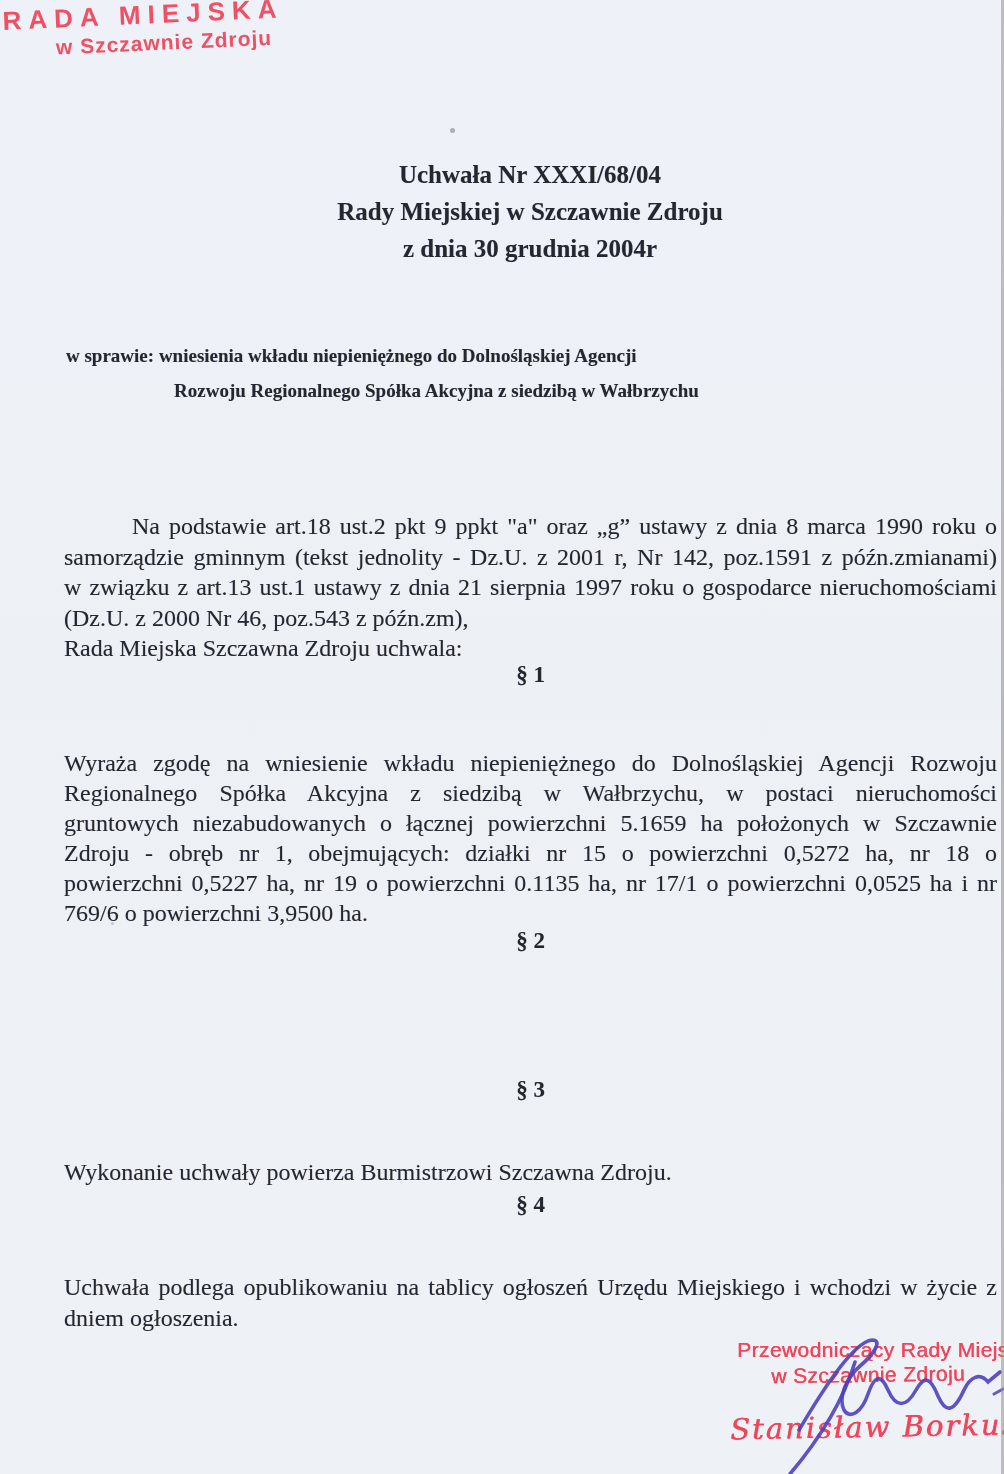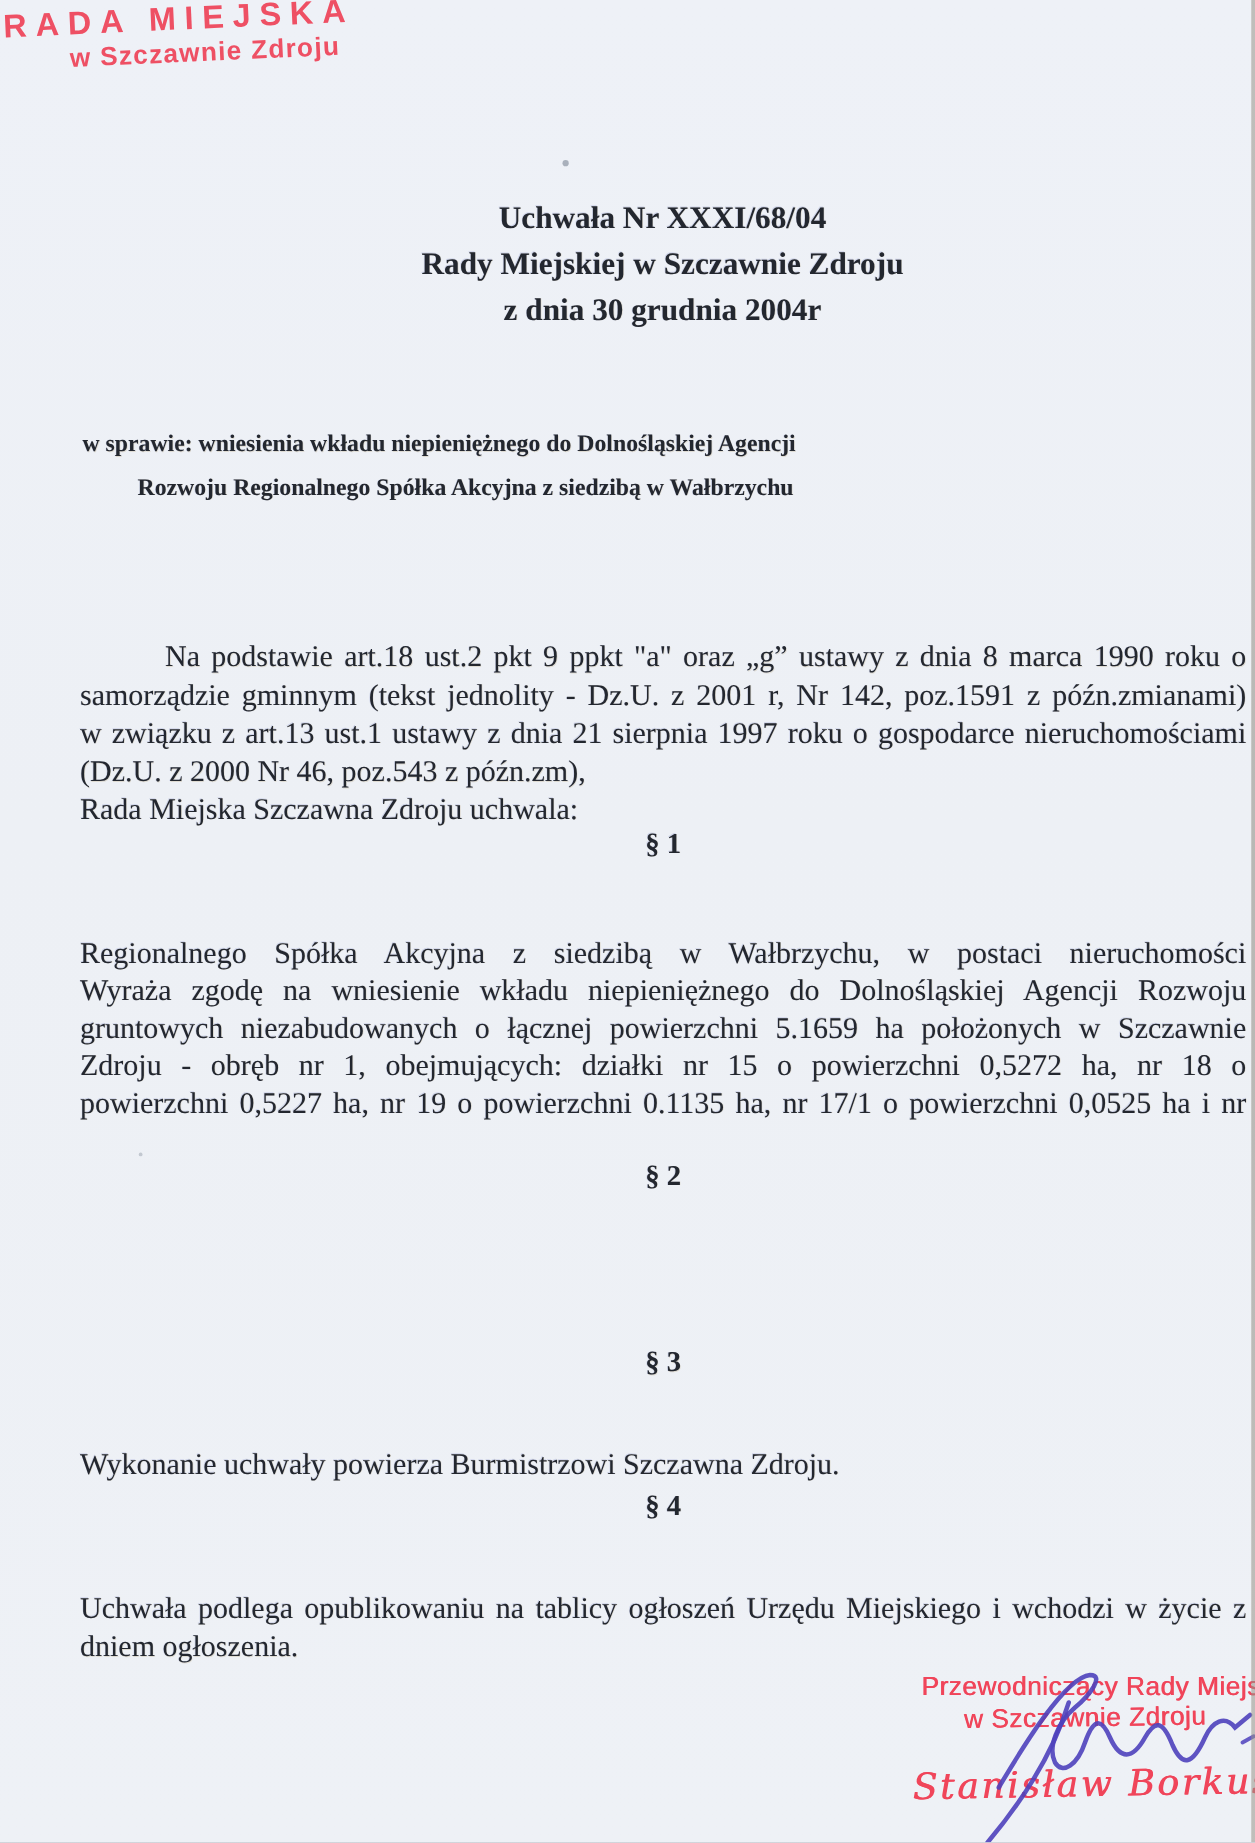--- a/index.html
+++ b/index.html
@@ -39,21 +39,21 @@
     line-height: 37px;
   }
   
   .subject-block {
     position: absolute;
     left: 66px; top: 338px;
     font-weight: bold;
     font-size: 19px;
     line-height: 35px;
   }
-  .subject-block .l2 { margin-left: 44px; }
+  .subject-block .l2 { margin-left: 108px; }
   
   .para {
     position: absolute;
     left: 64px; width: 933px;
     font-size: 24px;
     line-height: 30.5px;
     margin-top: 28px;
   }
   .para .stretch { text-align: justify; text-align-last: justify; }
   .para .plain { text-align: left; }
@@ -137,25 +137,26 @@
   <div class="para legal-basis ink">
     <div class="stretch indent">Na podstawie art.18 ust.2 pkt 9 ppkt "a" oraz „g” ustawy z dnia 8 marca 1990 roku o</div>
     <div class="stretch">samorządzie gminnym (tekst jednolity - Dz.U. z 2001 r, Nr 142, poz.1591 z późn.zmianami)</div>
     <div class="stretch">w związku z art.13 ust.1 ustawy z dnia 21 sierpnia 1997 roku o gospodarce nieruchomościami</div>
     <div class="plain">(Dz.U. z 2000 Nr 46, poz.543 z późn.zm),</div>
     <div class="plain">Rada Miejska Szczawna Zdroju uchwala:</div>
   </div>
 
   <div class="sec-head sec1-head ink">§ 1</div>
   <div class="para sec1-body ink">
+    <div class="stretch">Wyraża zgodę na wniesienie wkładu niepieniężnego do Dolnośląskiej Agencji Rozwoju</div>
     <div class="stretch">Regionalnego Spółka Akcyjna z siedzibą w Wałbrzychu, w postaci nieruchomości</div>
-    <div class="stretch">Wyraża zgodę na wniesienie wkładu niepieniężnego do Dolnośląskiej Agencji Rozwoju</div>
     <div class="stretch">gruntowych niezabudowanych o łącznej powierzchni 5.1659 ha położonych w Szczawnie</div>
     <div class="stretch">Zdroju - obręb nr 1, obejmujących: działki nr 15  o powierzchni 0,5272 ha, nr 18 o</div>
     <div class="stretch">powierzchni 0,5227 ha, nr 19 o powierzchni 0.1135 ha, nr 17/1 o powierzchni 0,0525 ha  i  nr</div>
+    <div class="plain">769/6 o powierzchni 3,9500 ha.</div>
   </div>
 
   <div class="sec-head sec2-head ink">§ 2</div>
 
   <div class="sec-head sec3-head ink">§ 3</div>
   <div class="para sec3-body ink">
     <div class="plain">Wykonanie uchwały powierza Burmistrzowi Szczawna Zdroju.</div>
   </div>
 
   <div class="sec-head sec4-head ink">§ 4</div>

